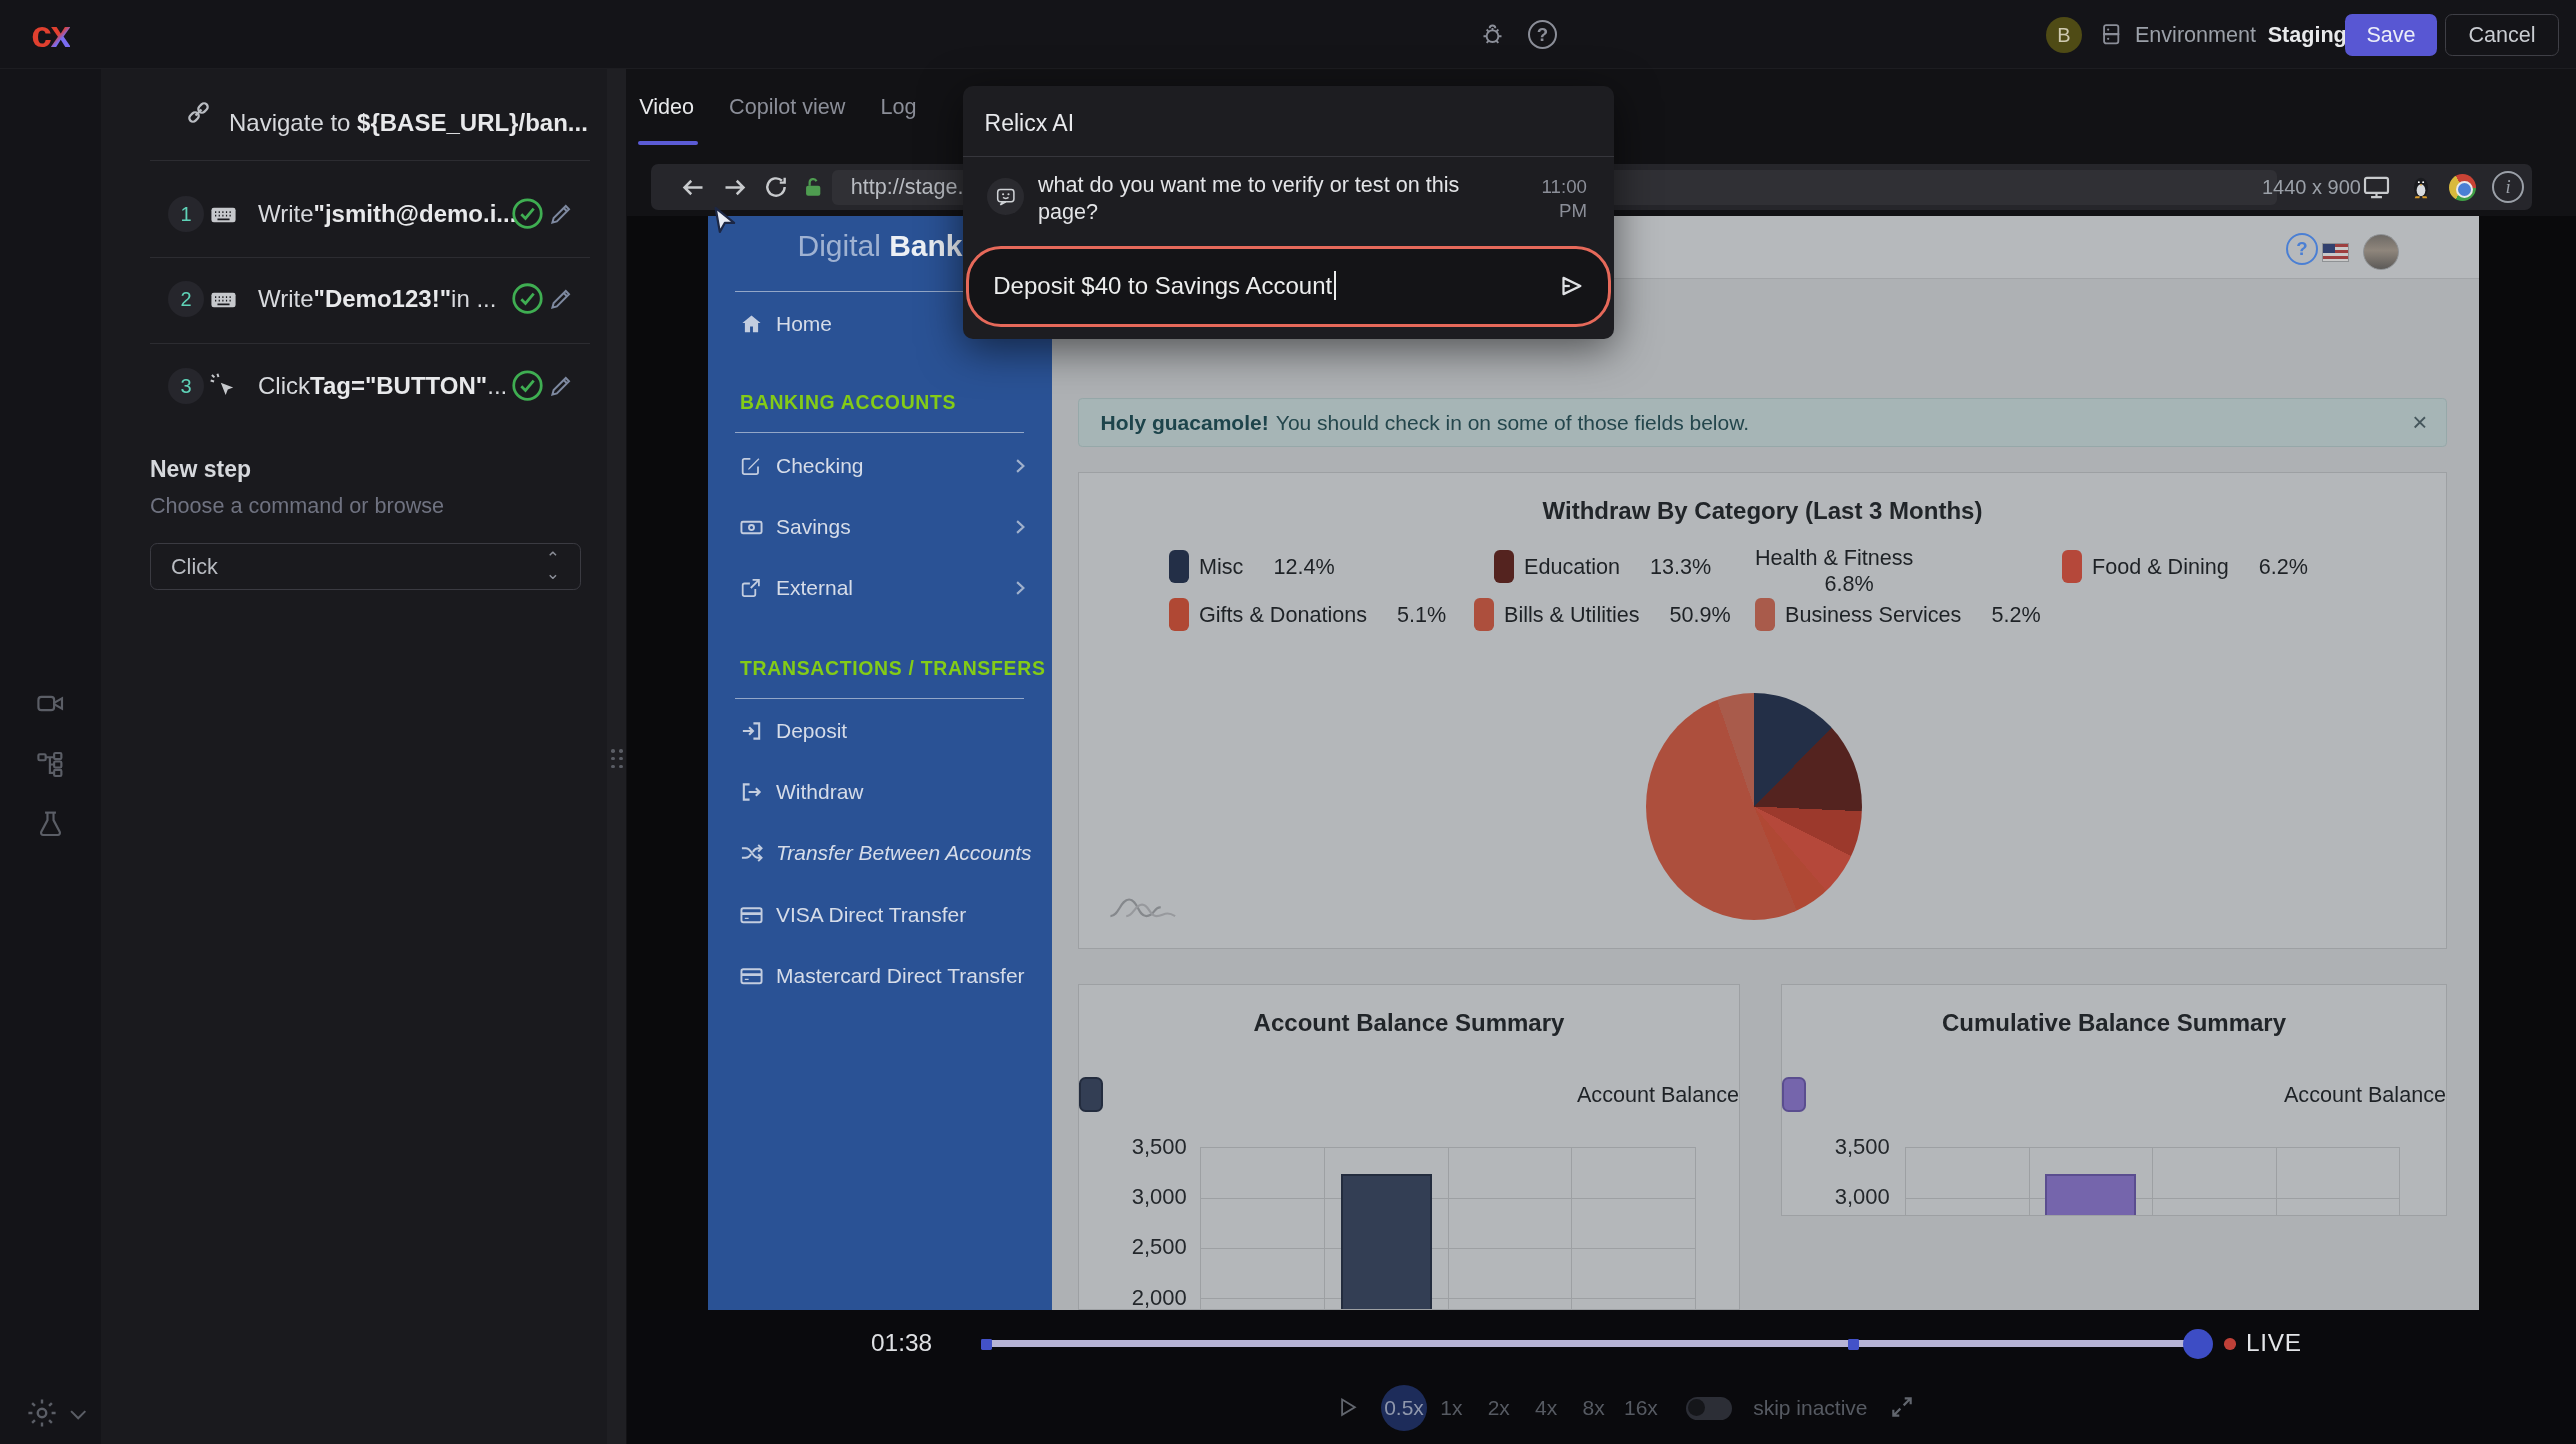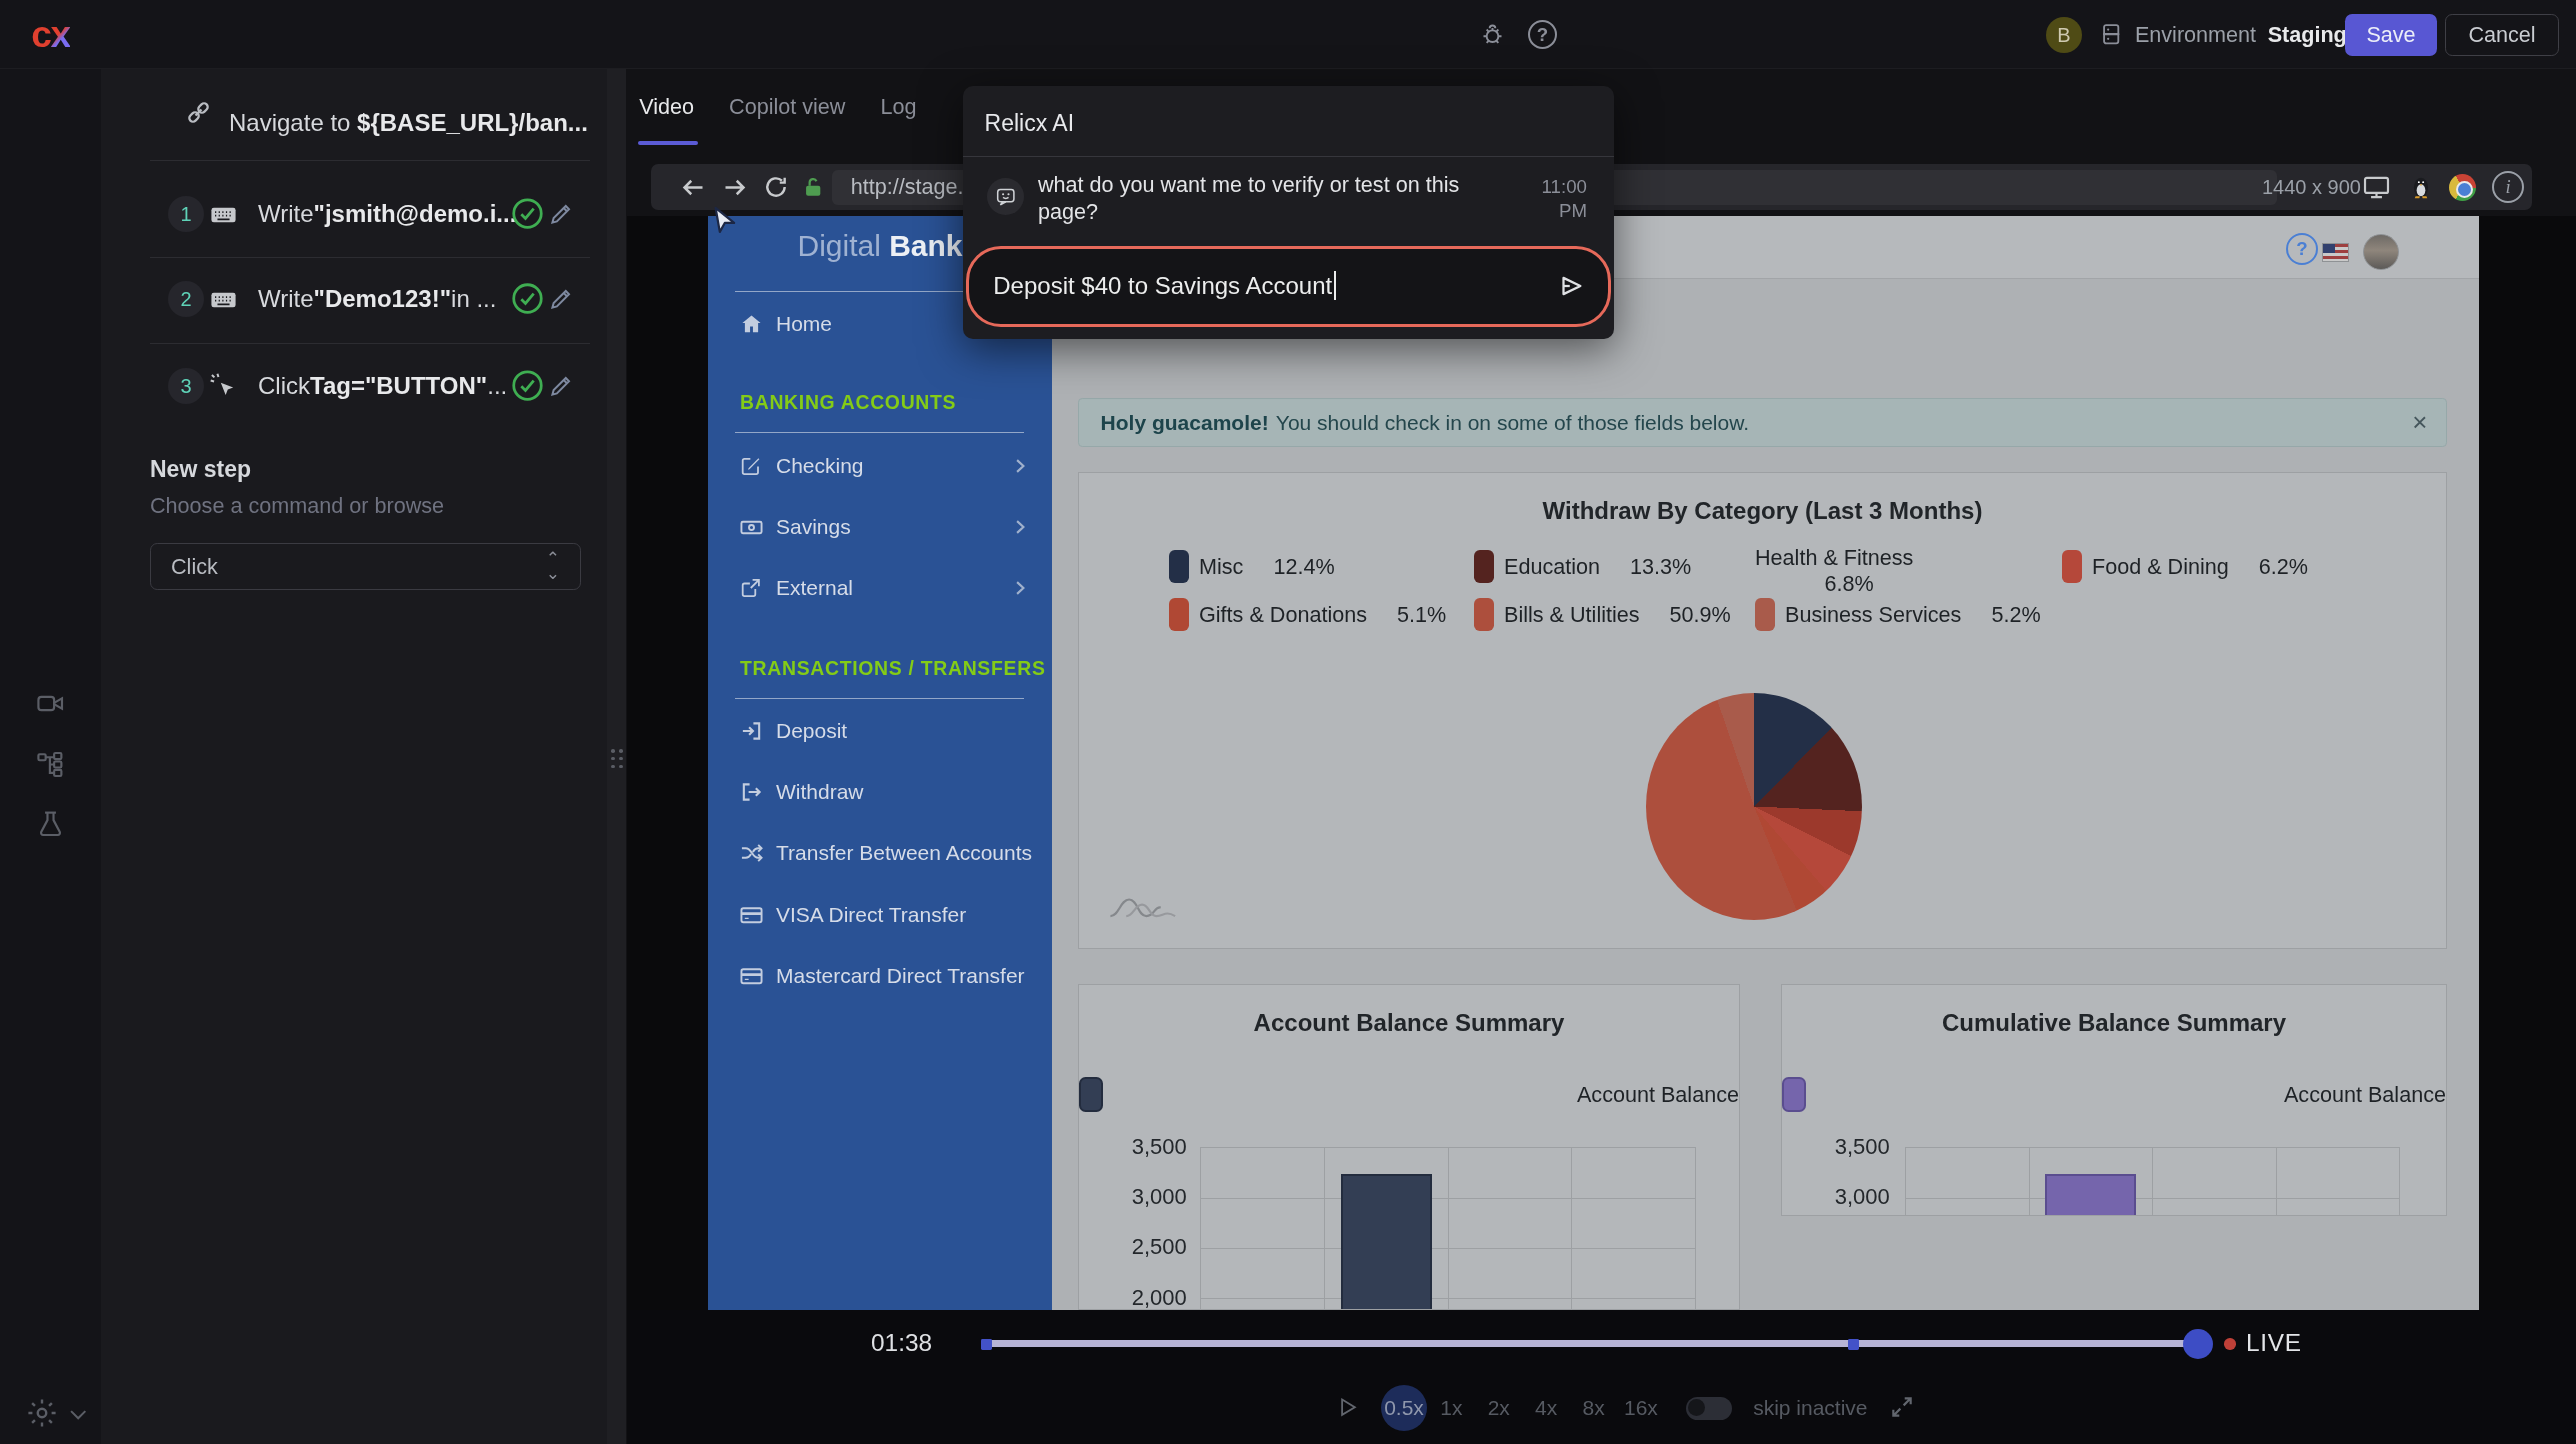--- a/index.html
+++ b/index.html
@@ -435,21 +435,21 @@
               </div>
               <div class="bank-item" style="top: 553px;">
                 <span class="bank-ico">
                   <svg viewBox="0 0 24 24" width="23" height="23" fill="none" stroke="currentColor" stroke-width="2.2">
                     <path d="M10 4H4v16h6"></path>
                     <path d="M9 12h11M16.5 8l4 4-4 4"></path>
                   </svg>
                 </span>
                 <span class="bank-label">Withdraw</span>
               </div>
-              <div class="bank-item" style="top: 614px;">
+              <div class="bank-item" style="top: 614px; font-style: italic;">
                 <span class="bank-ico">
                   <svg viewBox="0 0 24 24" width="23" height="23" fill="none" stroke="currentColor" stroke-width="2">
                     <path d="M2 7h4c6.5 0 6.5 10 13 10h3"></path>
                     <path d="M2 17h4c2.8 0 4.4-1.8 5.6-3.9M13.4 10.9C14.6 8.8 16.2 7 19 7h3"></path>
                     <path d="M19 3.5L22.5 7 19 10.5M19 13.5L22.5 17 19 20.5"></path>
                   </svg>
                 </span>
                 <span class="bank-label">Transfer Between Accounts</span>
               </div>
               <div class="bank-item" style="top: 676px;">
@@ -490,21 +490,21 @@
         </div>
 
         <div class="card" id="pie-card">
           <div class="card-title">Withdraw By Category (Last 3 Months)</div>
           <div id="pie-legend">
               <div class="legend-item" style="left: 90px; top: 72px;">
                 <span class="legend-sw" style="background:#232f47"></span>
                 <span class="legend-lb">Misc</span>
                 <span class="legend-pc">12.4%</span>
               </div>
-              <div class="legend-item" style="left: 395px; top: 72px;">
+              <div class="legend-item" style="left: 415px; top: 72px;">
                 <span class="legend-sw" style="background:#54231f"></span>
                 <span class="legend-lb">Education</span>
                 <span class="legend-pc">13.3%</span>
               </div>
               <div class="legend-item" style="left: 676px; top: 72px; flex-direction: column;">
                 <span class="legend-sw" style="background:#9c392c"></span>
                 <span class="legend-lb">Health &amp; Fitness</span>
                 <span class="legend-pc">6.8%</span>
               </div>
               <div class="legend-item" style="left: 983px; top: 72px;">

